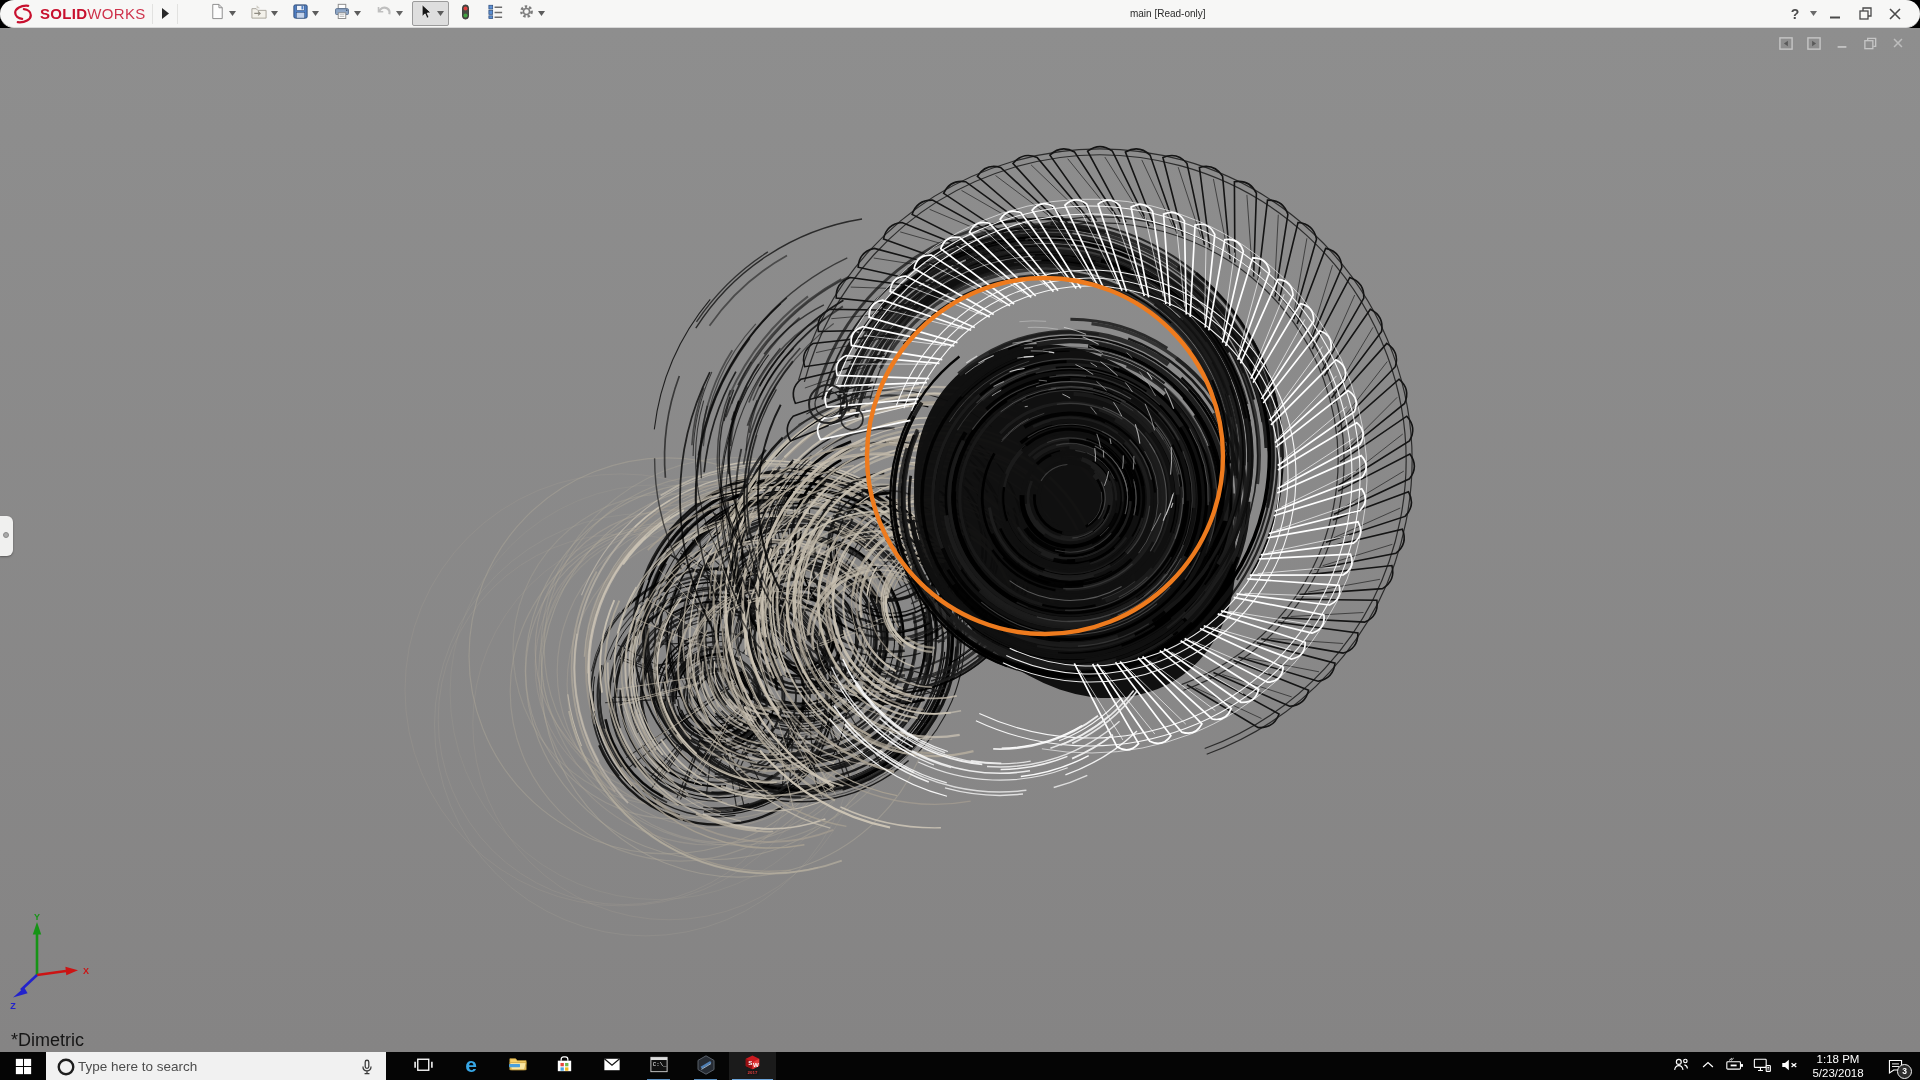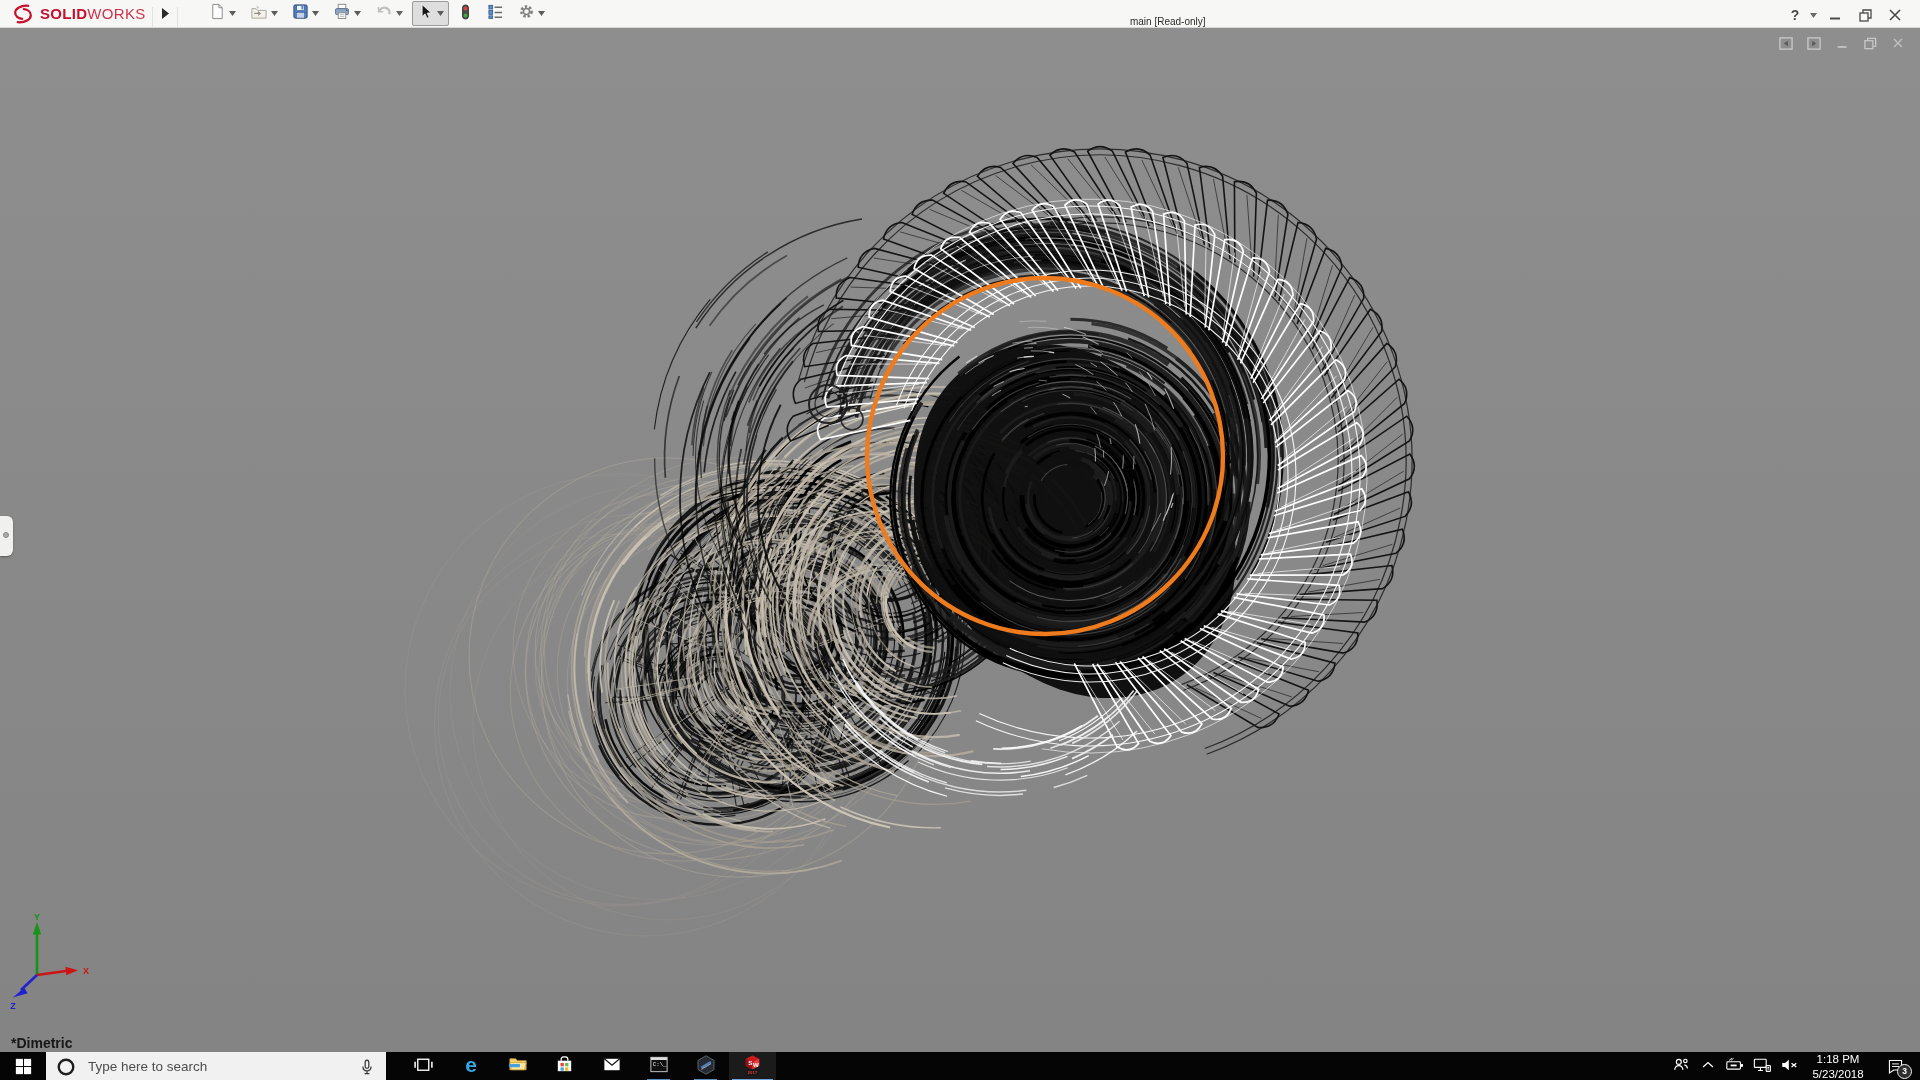--- a/index.html
+++ b/index.html
@@ -1,21 +1,21 @@
 <!DOCTYPE html>
 <html><head>
 <meta charset="utf-8">
 <style>
   html,body{margin:0;padding:0;}
   body{width:1920px;height:1080px;overflow:hidden;font-family:"Liberation Sans",sans-serif;background:#000;}
   .app{position:relative;width:1920px;height:1080px;}
 
   
   .titlebar{position:relative;height:27px;background:#f7f7f6;border-bottom:1px solid #d8d8d8;
-            display:flex;align-items:flex-end;}
+            display:flex;align-items:center;border-radius:14px;}
   .brand{display:flex;align-items:center;gap:4px;padding:0 6px 0 10px;height:100%;}
   .brand-text{font-size:15px;letter-spacing:.3px;color:#c8102e;white-space:nowrap;}
   .brand-text b{font-weight:800;}
   .brand-text .light{font-weight:400;opacity:.85;}
   .vsep{width:1px;height:20px;background:#e2e2e0;}
   .menu-expand{width:24px;height:100%;display:flex;align-items:center;justify-content:center;cursor:pointer;}
   .toolbar{display:flex;align-items:center;margin-left:24px;height:100%;}
   .tb-item{display:flex;align-items:center;height:23px;padding:0 4px;margin:0 2px;border:1px solid transparent;border-radius:2px;}
   .tb-item.selected{background:#dedede;border-color:#9b9b9b;}
   .tb-item .dd{margin-left:3px;display:flex;}
@@ -28,35 +28,35 @@
   
   .viewport{position:relative;width:1920px;height:1024px;background:linear-gradient(#8e8e8e,#858484);overflow:hidden;}
   #engine{position:absolute;left:0;top:0;}
   .doc-controls{position:absolute;top:8px;right:12px;display:flex;gap:8px;opacity:.8;}
   .doc-controls .dc{width:20px;height:18px;display:flex;align-items:center;justify-content:center;cursor:pointer;}
   .panel-tab{position:absolute;left:0;top:488px;width:13px;height:40px;background:#f0f0ef;
              border-radius:0 6px 6px 0;box-shadow:0 1px 2px rgba(0,0,0,.35);cursor:pointer;}
   .panel-tab .dot{position:absolute;left:3px;top:16px;width:6px;height:6px;border-radius:50%;
                   background:#aaa;border:1px solid #8a8a8a;box-sizing:border-box;}
   .triad{position:absolute;left:6px;bottom:38px;}
-  .view-label{position:absolute;left:11px;bottom:1px;font-size:14px;font-weight:bold;color:#161616;}
+  .view-label{position:absolute;left:11px;bottom:1px;font-size:18px;font-weight:normal;color:#161616;}
 
   
   .taskbar{position:relative;height:29px;background:#050505;display:flex;align-items:stretch;}
   .start{width:46px;display:flex;align-items:center;justify-content:center;cursor:pointer;}
-  .searchbox{width:320px;background:#f1f1f1;display:flex;align-items:center;gap:10px;padding:0 10px;}
+  .searchbox{width:320px;background:#f1f1f1;display:flex;align-items:center;padding:0 10px;}
   .search-input{flex:1;border:none;outline:none;background:transparent;font-size:13.5px;color:#3c3c3c;
                 font-family:"Liberation Sans",sans-serif;}
   .search-input::placeholder{color:#4d4d4d;opacity:1;}
   .apps{display:flex;align-items:stretch;margin-left:14px;}
   .app-btn{position:relative;width:47px;display:flex;align-items:center;justify-content:center;cursor:pointer;}
   .app-btn.active{background:#1b1b1b;}
   .app-btn .indicator{position:absolute;bottom:0;left:12px;right:12px;height:2px;background:#5a8fc0;}
   .app-btn.active .indicator{left:3px;right:3px;background:#6ca6dd;}
-  .tray{margin-left:auto;display:flex;align-items:flex-end;padding-right:4px;}
+  .tray{margin-left:auto;display:flex;align-items:flex-start;padding-right:4px;}
   .tray-btn{width:27px;height:29px;display:flex;align-items:center;justify-content:center;cursor:pointer;}
   .clock{width:72px;text-align:center;color:#fff;font-size:11.5px;line-height:1.25;cursor:pointer;}
   .action-center{position:relative;width:42px;height:29px;display:flex;align-items:center;justify-content:center;cursor:pointer;}
   .badge{position:absolute;right:4px;bottom:2px;min-width:13px;height:13px;border-radius:50%;background:#2e2e2e;
          border:1.5px solid #efefef;color:#fff;font-size:8.5px;font-weight:bold;line-height:13px;text-align:center;}
 </style>
 </head>
 <body>
 
 <div class="app">

